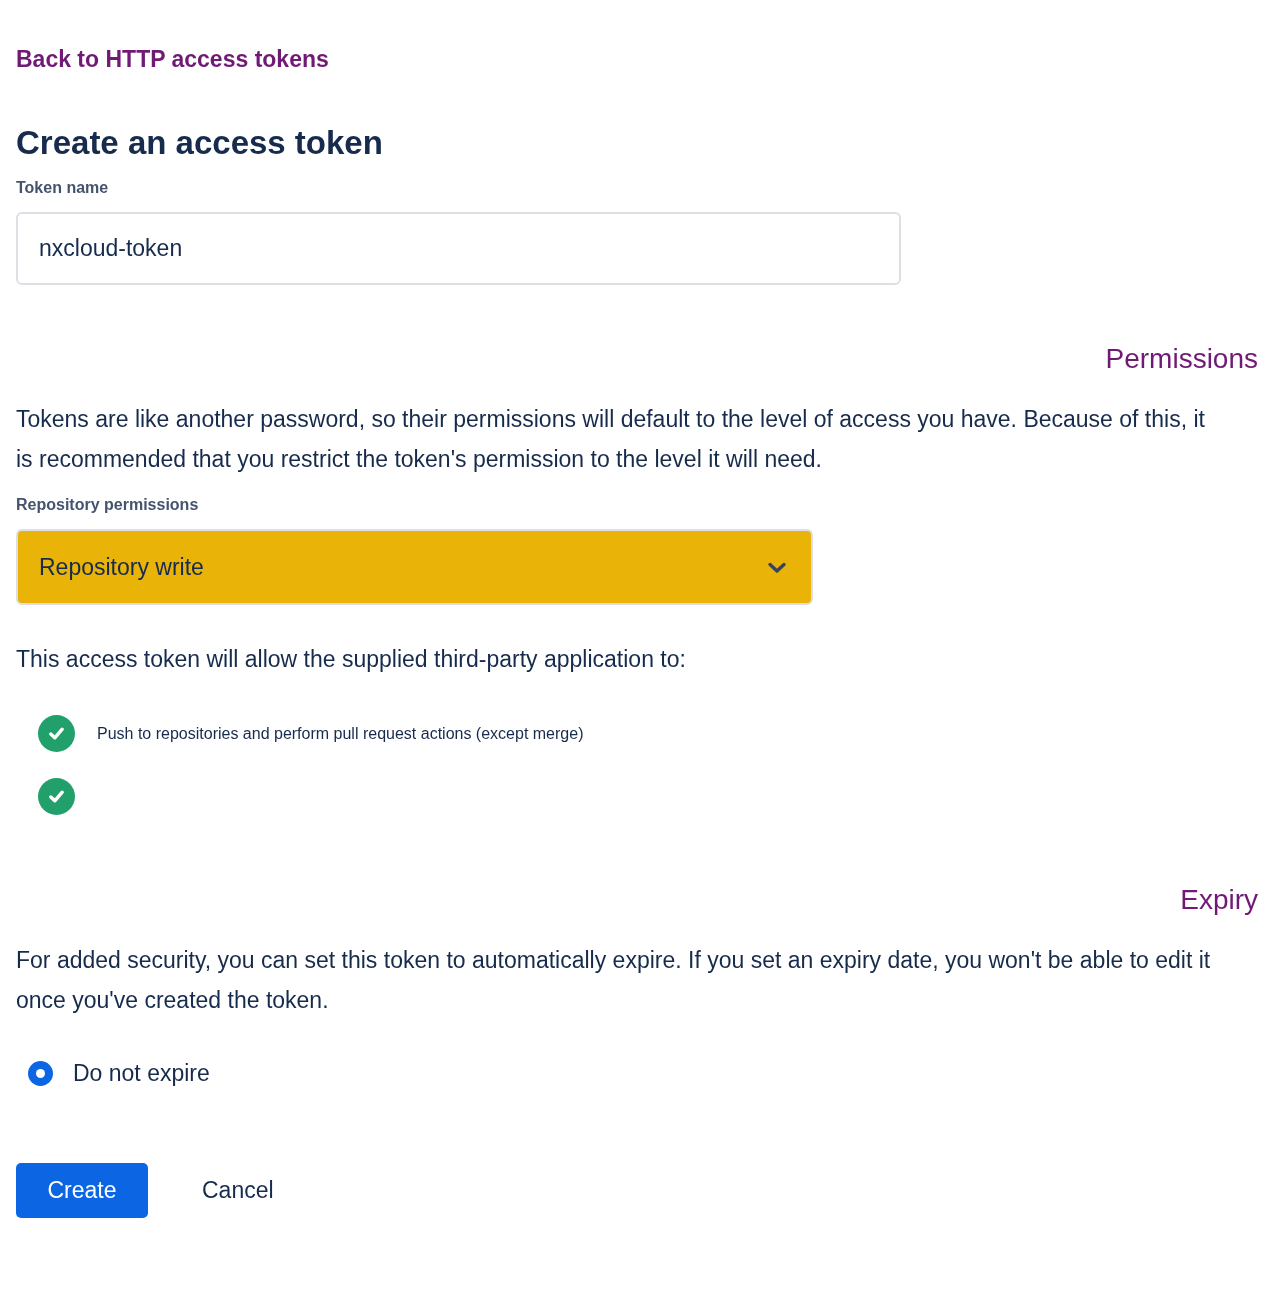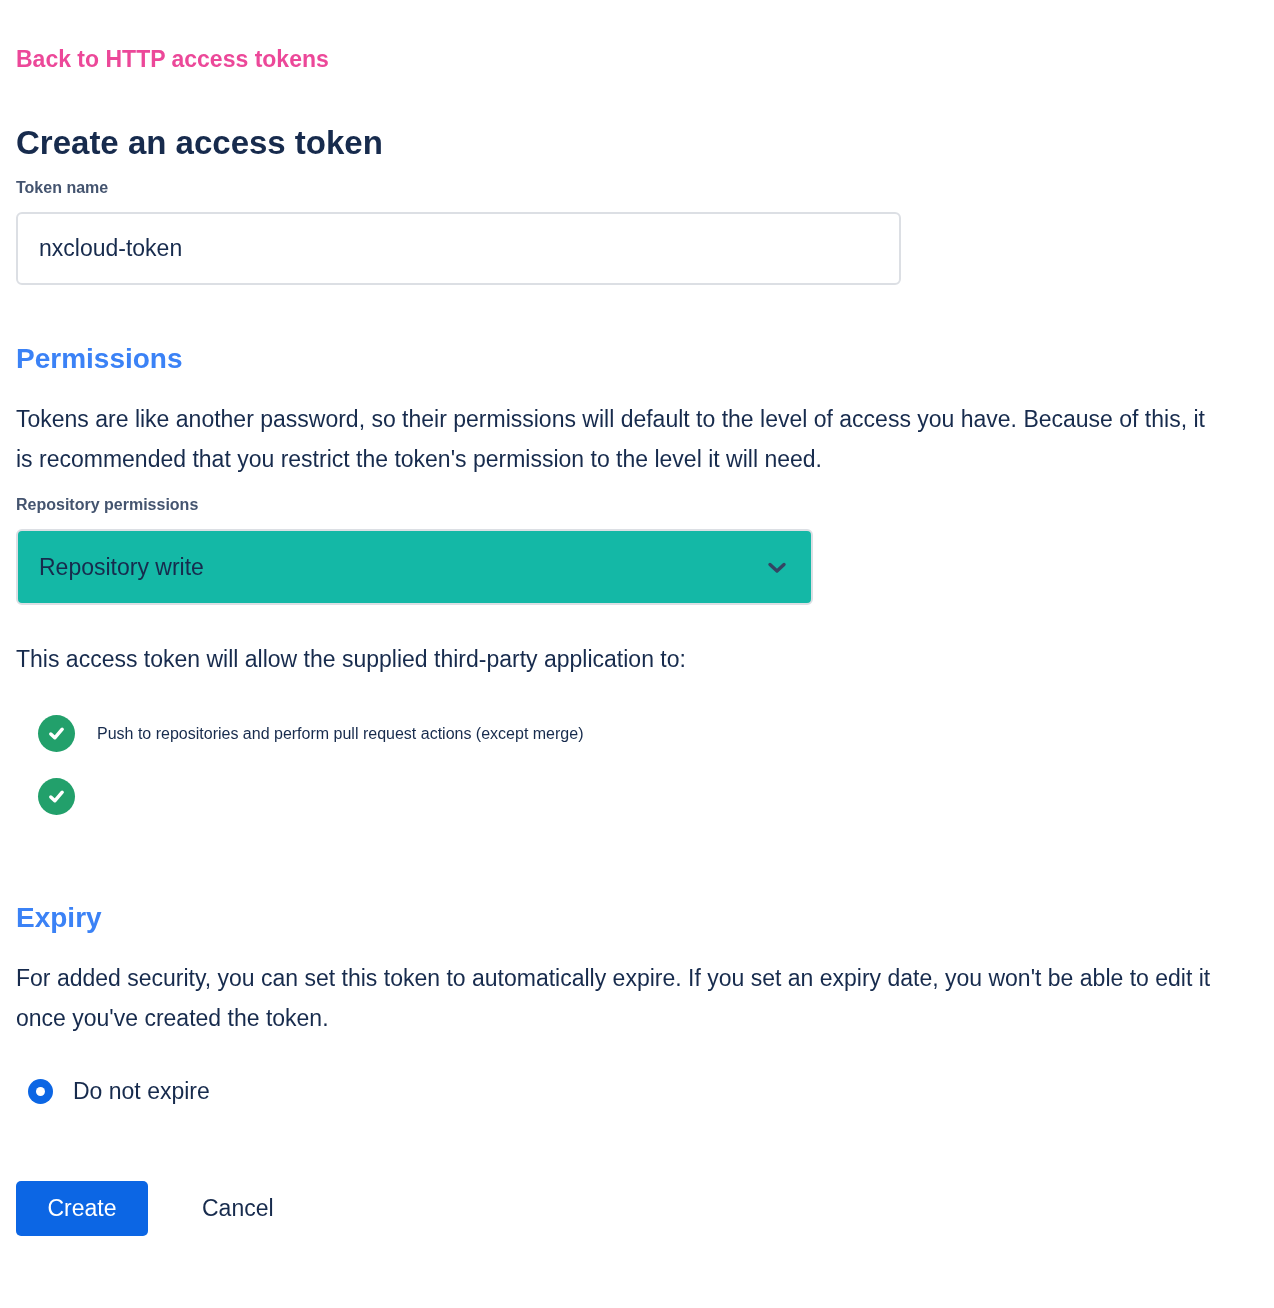--- a/index.html
+++ b/index.html
@@ -8,21 +8,21 @@
     width: 1274px;
     min-height: 1308px;
     font-family: "Liberation Sans", sans-serif;
     color: #172B4D;
     padding: 46px 16px 40px 16px;
   }
 
   
   .back-link {
     display: inline-block;
-    color: #ec4899;
+    color: #701a75;
     font-size: 23px;
     font-weight: 700;
     text-decoration: none;
     cursor: pointer;
   }
 
   
   h1.page-title {
     margin-top: 51px;
     font-size: 33px;
@@ -52,43 +52,44 @@
     font-family: "Liberation Sans", sans-serif;
     font-size: 23px;
     color: #172B4D;
     background: #ffffff;
     outline: none;
   }
 
   
   h2.section-heading {
     font-size: 28px;
-    font-weight: 700;
-    color: #3b82f6;
+    font-weight: 400;
+    color: #701a75;
+    text-align: right;
   }
   .permissions-heading { margin-top: 58px; }
-  .expiry-heading { margin-top: 74px; }
+  .expiry-heading { margin-top: 56px; }
 
   
   p.body-text {
     margin-top: 24px;
     font-size: 23px;
     line-height: 40px;
     color: #172B4D;
     max-width: 1210px;
   }
 
   
   .select-control {
     margin-top: 15px;
     width: 797px;
     height: 76px;
     border: 2px solid #DCDFE4;
     border-radius: 6px;
-    background: #14b8a6;
+    background: #eab308;
     display: flex;
     align-items: center;
     justify-content: space-between;
     padding: 0 22px 0 21px;
     cursor: pointer;
   }
   .select-value {
     font-size: 23px;
     color: #172B4D;
   }

